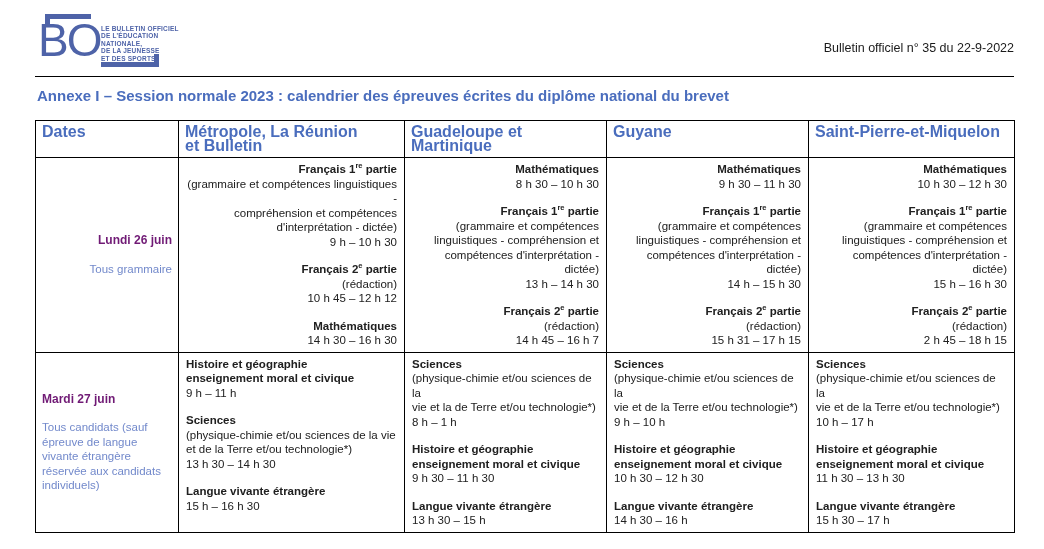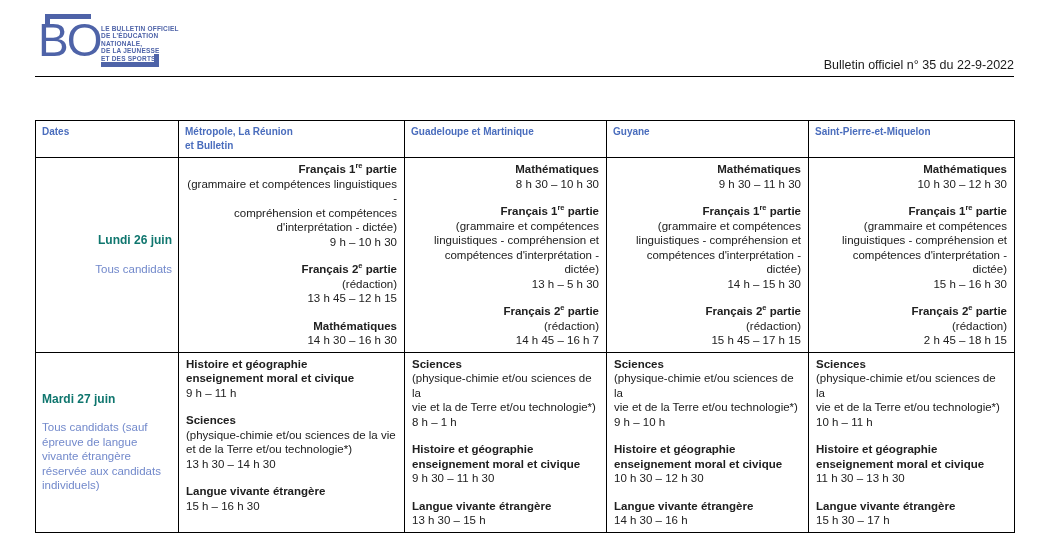--- a/index.html
+++ b/index.html
@@ -24,21 +24,21 @@
     position: absolute; left: 0; top: 8px;
     font-size: 46px; line-height: 40px; font-weight: 400;
     letter-spacing: -2px; color: #4e63a8;
   }
   .logo-tagline {
     position: absolute; left: 63px; top: 13px;
     font-size: 6.5px; line-height: 7.4px; font-weight: 700;
     color: #4e63a8; white-space: pre-line; letter-spacing: 0.2px;
   }
   .bulletin-ref {
-    position: absolute; right: 30px; top: 58px;
+    position: absolute; right: 30px; top: 41px;
     font-size: 12.5px; color: #1a1a1a; text-align: left;
   }
   .header-rule {
     position: absolute; left: 35px; right: 30px; top: 76px;
     height: 0; border-top: 1.5px solid #000;
   }
 
   
   .doc-title {
     position: absolute; left: 37px; top: 87px; right: 30px;
@@ -53,37 +53,37 @@
     font-size: 11.5px; line-height: 14.5px;
   }
   table.calendar th, table.calendar td {
     border: 1px solid #000;
     vertical-align: top;
     text-align: left;
   }
   table.calendar thead th {
     height: 32px;
     padding: 4px 6px;
-    color: #4a6dbd; font-size: 10px; line-height: 14px; font-weight: 700;
+    color: #4a6dbd; font-size: 16px; line-height: 14px; font-weight: 700;
     white-space: pre-line;
   }
   tr.exam-row-0 td { height: 193px; text-align: right; }
   tr.exam-row-1 td { height: 163px; }
   td.exam-cell { padding: 4px 7px 4px 7px; }
   .block { margin-bottom: 13px; }
   .block:last-child { margin-bottom: 0; }
   .subject { font-weight: 700; color: #202020; white-space: pre-line; }
   .subject sup { font-size: 7.5px; line-height: 0; vertical-align: super; }
   .detail { color: #202020; white-space: pre-line; }
   .time { color: #202020; }
   td.date-cell { padding: 4px 6px; }
   .date-wrap {
     height: 100%; display: flex; flex-direction: column; justify-content: center;
   }
-  .date-label { font-weight: 700; color: #0f766e; font-size: 12px; margin-bottom: 14px; }
+  .date-label { font-weight: 700; color: #701a75; font-size: 12px; margin-bottom: 14px; }
   .candidates { color: #7289cb; font-size: 11.5px; line-height: 14.5px; }
 
   
   .footnote { margin: 6px 0 0 2px; font-size: 11px; color: #202020; }
 </style>
 </head>
 <body>
 
 <div class="page">
 
@@ -94,20 +94,21 @@
 DE L'ÉDUCATION
 NATIONALE,
 DE LA JEUNESSE
 ET DES SPORTS</div>
     <div class="bracket-bottom"></div>
   </div>
 
   <div class="bulletin-ref">Bulletin officiel n° 35 du 22-9-2022</div>
   <div class="header-rule"></div>
 
+  <div class="doc-title">Annexe I – Session normale 2023 : calendrier des épreuves écrites du diplôme national du brevet</div>
 
   <div class="table-area">
     <table class="calendar">
       <colgroup>
         <col style="width:143px">
           <col style="width:226px">
           <col style="width:202px">
           <col style="width:202px">
           <col style="width:206px">
       </colgroup>
@@ -119,53 +120,53 @@
             <th>Guadeloupe et Martinique</th>
             <th>Guyane</th>
             <th>Saint-Pierre-et-Miquelon</th>
           </tr>
       </thead>
       <tbody>
           <tr class="exam-row-0">
             <td class="date-cell">
               <div class="date-wrap">
                 <div class="date-label">Lundi 26 juin</div>
-                <div class="candidates">Tous candidats</div>
+                <div class="candidates">Tous grammaire</div>
               </div>
             </td>
             <td class="exam-cell">
               <div class="block">
                 <div class="subject">Français 1<sup>re</sup> partie</div>
                 <div class="detail">(grammaire et compétences linguistiques -
 compréhension et compétences
 d'interprétation - dictée)</div>
                 <div class="time">9 h – 10 h 30</div>
               </div>
               <div class="block">
                 <div class="subject">Français 2<sup>e</sup> partie</div>
                 <div class="detail">(rédaction)</div>
-                <div class="time">13 h 45 – 12 h 15</div>
+                <div class="time">10 h 45 – 12 h 12</div>
               </div>
               <div class="block">
                 <div class="subject">Mathématiques</div>
                 <div class="time">14 h 30 – 16 h 30</div>
               </div>
             </td>
             <td class="exam-cell">
               <div class="block">
                 <div class="subject">Mathématiques</div>
                 <div class="time">8 h 30 – 10 h 30</div>
               </div>
               <div class="block">
                 <div class="subject">Français 1<sup>re</sup> partie</div>
                 <div class="detail">(grammaire et compétences
 linguistiques - compréhension et
 compétences d'interprétation -
 dictée)</div>
-                <div class="time">13 h – 5 h 30</div>
+                <div class="time">13 h – 14 h 30</div>
               </div>
               <div class="block">
                 <div class="subject">Français 2<sup>e</sup> partie</div>
                 <div class="detail">(rédaction)</div>
                 <div class="time">14 h 45 – 16 h 7</div>
               </div>
             </td>
             <td class="exam-cell">
               <div class="block">
                 <div class="subject">Mathématiques</div>
@@ -175,21 +176,21 @@
                 <div class="subject">Français 1<sup>re</sup> partie</div>
                 <div class="detail">(grammaire et compétences
 linguistiques - compréhension et
 compétences d'interprétation -
 dictée)</div>
                 <div class="time">14 h – 15 h 30</div>
               </div>
               <div class="block">
                 <div class="subject">Français 2<sup>e</sup> partie</div>
                 <div class="detail">(rédaction)</div>
-                <div class="time">15 h 45 – 17 h 15</div>
+                <div class="time">15 h 31 – 17 h 15</div>
               </div>
             </td>
             <td class="exam-cell">
               <div class="block">
                 <div class="subject">Mathématiques</div>
                 <div class="time">10 h 30 – 12 h 30</div>
               </div>
               <div class="block">
                 <div class="subject">Français 1<sup>re</sup> partie</div>
                 <div class="detail">(grammaire et compétences
@@ -261,21 +262,21 @@
               <div class="block">
                 <div class="subject">Langue vivante étrangère</div>
                 <div class="time">14 h 30 – 16 h</div>
               </div>
             </td>
             <td class="exam-cell">
               <div class="block">
                 <div class="subject">Sciences</div>
                 <div class="detail">(physique-chimie et/ou sciences de la
 vie et de la Terre et/ou technologie*)</div>
-                <div class="time">10 h – 11 h</div>
+                <div class="time">10 h – 17 h</div>
               </div>
               <div class="block">
                 <div class="subject">Histoire et géographie
 enseignement moral et civique</div>
                 <div class="time">11 h 30 – 13 h 30</div>
               </div>
               <div class="block">
                 <div class="subject">Langue vivante étrangère</div>
                 <div class="time">15 h 30 – 17 h</div>
               </div>

